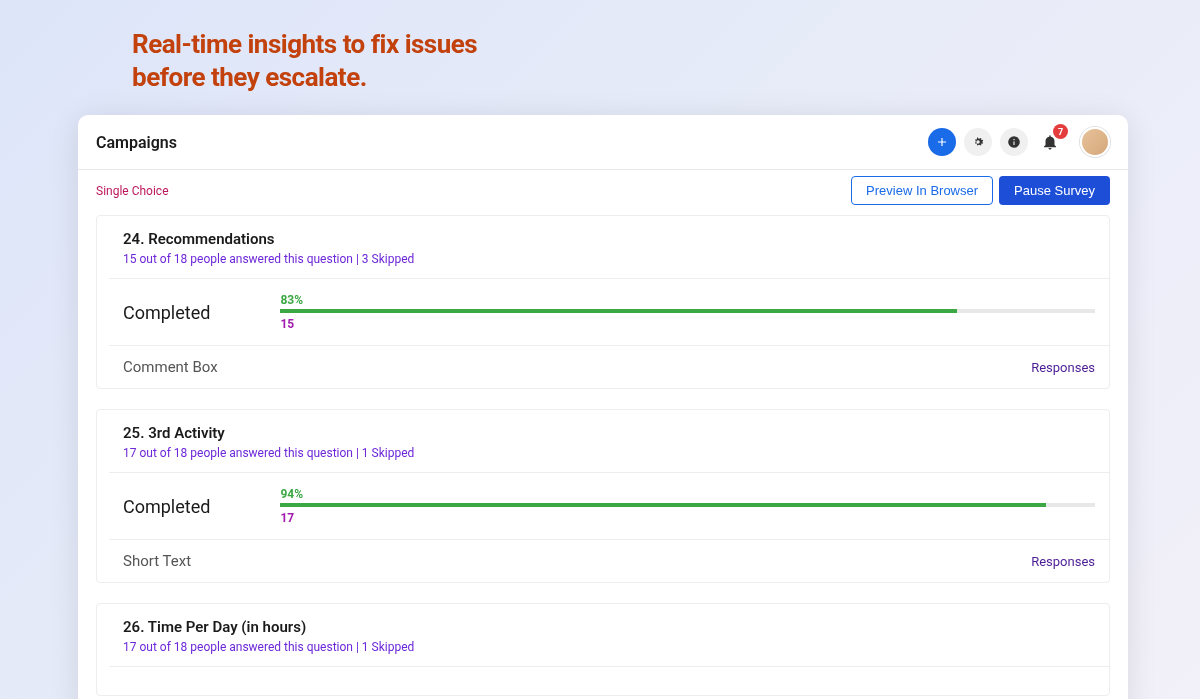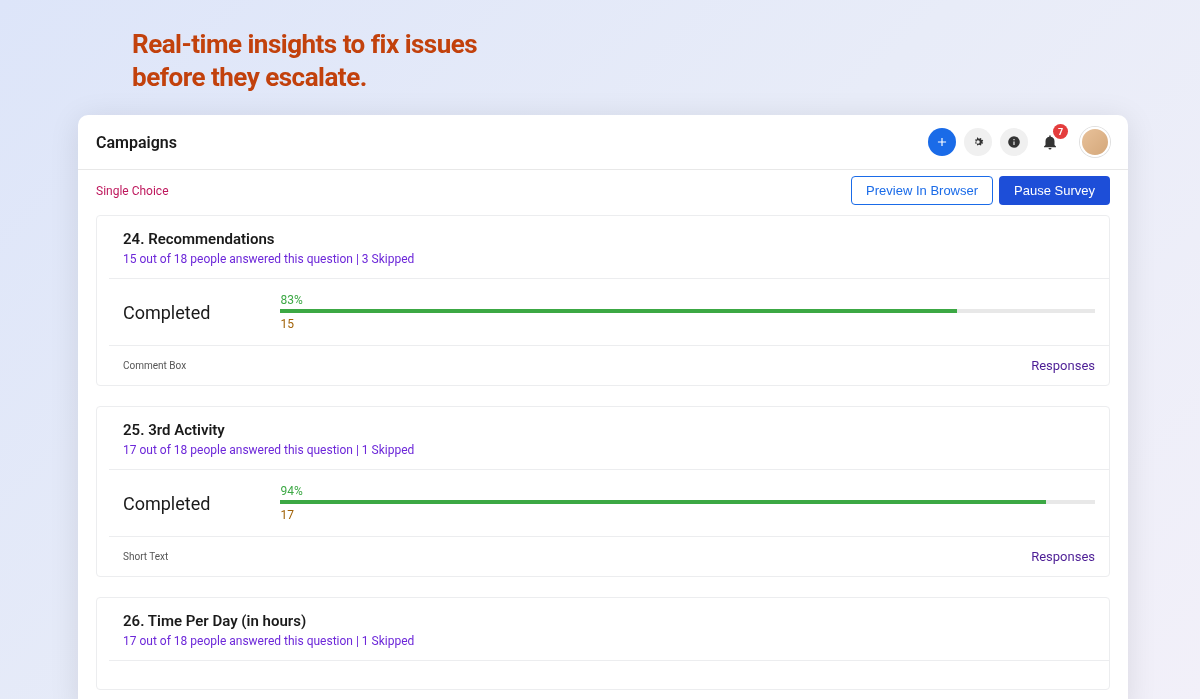--- a/index.html
+++ b/index.html
@@ -146,50 +146,51 @@
       gap: 70px;
     }
     .completed-label {
       font-size: 18px;
       font-weight: 400;
       color: #1a1a1a;
       min-width: 78px;
     }
     .progress-wrap {
       flex: 1;
+      font-weight: bold;
     }
     .pct {
       font-size: 12px;
       color: #3ca844;
       margin-bottom: 2px;
     }
     .bar {
       height: 4px;
       background: #e8e8e8;
       position: relative;
       margin-bottom: 4px;
     }
     .bar-fill {
       position: absolute;
       left: 0; top: 0; bottom: 0;
       background: #3ca844;
     }
     .count {
       font-size: 12px;
-      color: #a16207;
+      color: #a21caf;
     }
     .card-footer {
       border-top: 1px solid #ecedef;
       padding: 12px 14px;
       display: flex;
       justify-content: space-between;
       align-items: center;
     }
     .type-label {
-      font-size: 10px;
+      font-size: 15px;
       color: #555;
     }
     .responses-link {
       font-size: 13px;
       color: #4c1d95;
       cursor: pointer;
     }
   </style>
 </head>
 <body>

